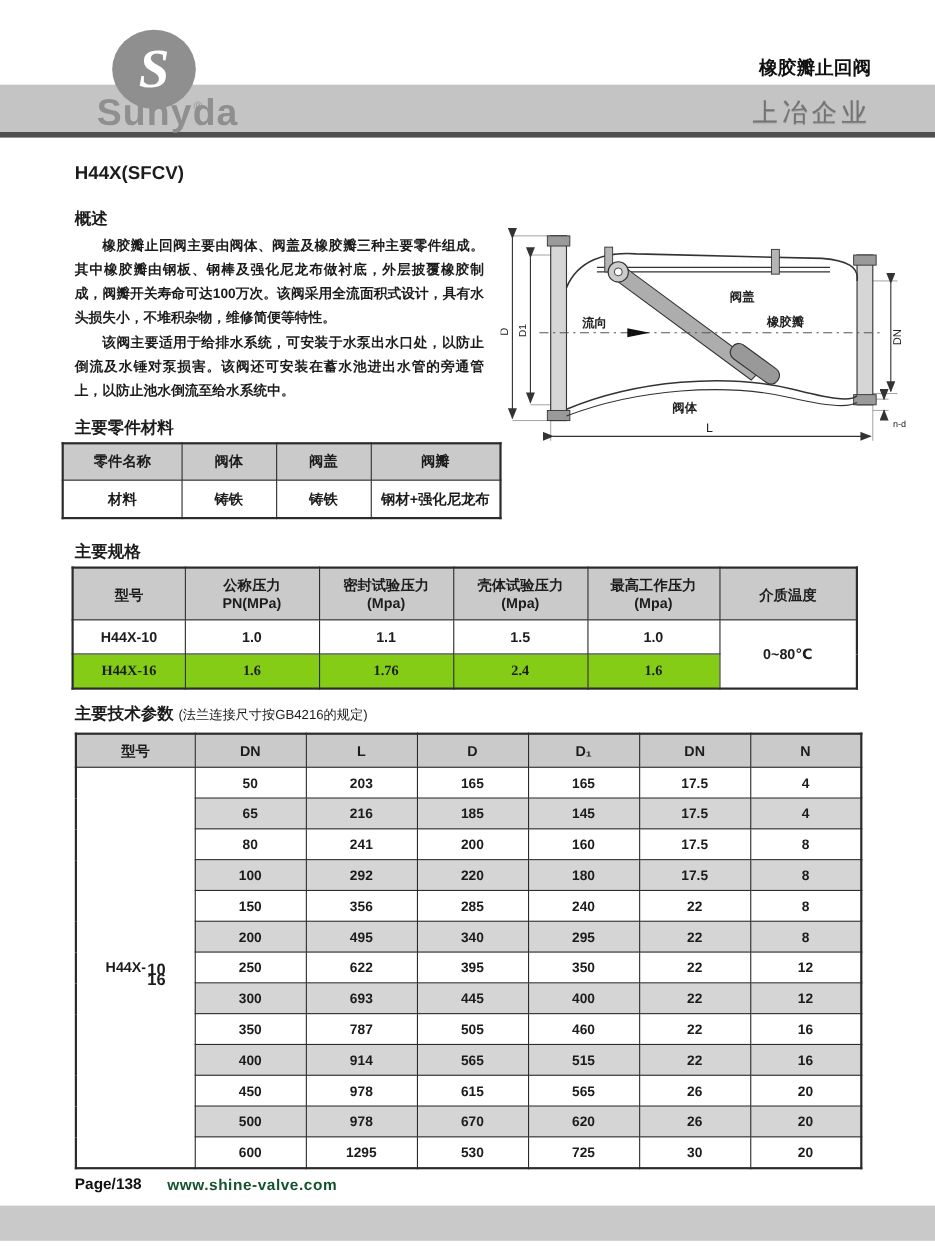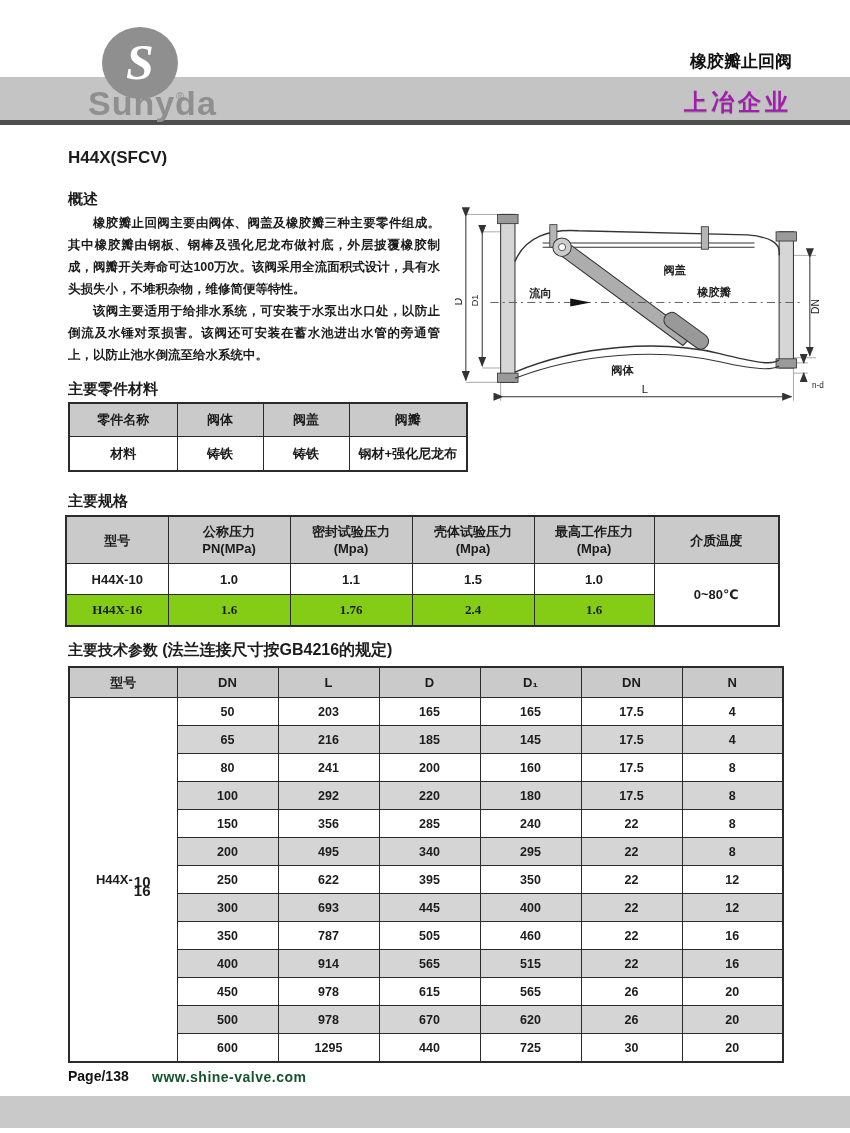--- a/index.html
+++ b/index.html
@@ -4,41 +4,41 @@
 <style>
   html,body{margin:0;padding:0;background:#ffffff;}
   body{font-family:"Liberation Sans","DejaVu Sans",sans-serif;color:#1c1c1c;}
   .page{position:relative;width:850px;height:1133px;margin:0 auto;background:#fff;overflow:hidden;}
 
   
   .header-band{position:absolute;left:0;top:77px;width:850px;height:43px;background:#c4c4c4;border-bottom:5px solid #4f4f4f;}
   .logo-mark{position:absolute;left:100px;top:26px;z-index:3;}
   .logo-word{position:absolute;left:88px;top:84px;z-index:3;font-size:34px;font-weight:bold;color:#8f8f8f;letter-spacing:1px;font-family:"Liberation Sans","DejaVu Sans",sans-serif;}
   .doc-title{position:absolute;right:58px;top:50px;font-size:17px;font-weight:bold;color:#111;}
-  .company-name{position:absolute;right:58px;top:87px;z-index:3;font-size:23px;font-weight:bold;color:#a21caf;letter-spacing:4px;text-shadow:0 1px 1px rgba(0,0,0,.25);}
+  .company-name{position:absolute;right:58px;top:87px;z-index:3;font-size:23px;font-weight:normal;color:#737373;letter-spacing:4px;text-shadow:0 1px 1px rgba(0,0,0,.25);}
 
   
   .model-title{position:absolute;left:68px;top:148px;font-size:17px;font-weight:bold;}
   .sec-heading{position:absolute;font-size:15px;font-weight:bold;}
-  .sec-heading .note{font-size:16px;font-weight:bold;}
+  .sec-heading .note{font-size:12px;font-weight:normal;}
   .overview-text{position:absolute;left:68px;top:212px;width:372px;font-size:12.5px;font-weight:bold;line-height:22px;text-align:justify;}
   .overview-text p{margin:0;text-indent:2em;}
 
   
   .diagram{position:absolute;left:455px;top:196px;width:380px;height:215px;}
   .diagram text{font-family:"Liberation Sans","DejaVu Sans",sans-serif;fill:#222;}
 
   
   table{border-collapse:collapse;table-layout:fixed;}
   th,td{border:1px solid #2b2b2b;text-align:center;vertical-align:middle;font-weight:bold;padding:0 2px;}
   th{background:#cacaca;white-space:pre-line;}
   .tbl{position:absolute;}
   .tbl table{border:2px solid #2b2b2b;}
 
-  .materials-tbl{left:68px;top:402px;}
+  .materials-tbl{left:56px;top:402px;}
   .materials-tbl th{height:32px;font-size:13px;}
   .materials-tbl td{height:33px;font-size:13px;background:#fff;}
 
   .specs-tbl{left:65px;top:515px;}
   .specs-tbl th{height:46px;font-size:13px;line-height:17px;}
   .specs-tbl td{height:30px;font-size:13px;background:#fff;}
   .specs-tbl tr.stripe td{background:#84cc16;font-family:Liberation Serif, serif;}
   .specs-tbl td.temp-cell{background:#fff;}
 
   .params-tbl{left:68px;top:666px;}
@@ -348,21 +348,21 @@
             <td>500</td>
             <td>978</td>
             <td>670</td>
             <td>620</td>
             <td>26</td>
             <td>20</td>
           </tr>
           <tr>
             <td>600</td>
             <td>1295</td>
-            <td>440</td>
+            <td>530</td>
             <td>725</td>
             <td>30</td>
             <td>20</td>
           </tr>
         </tbody>
     </table>
   </div>
 
   <div class="footer-page">Page/138</div>
   <div class="footer-site">www.shine-valve.com</div>

